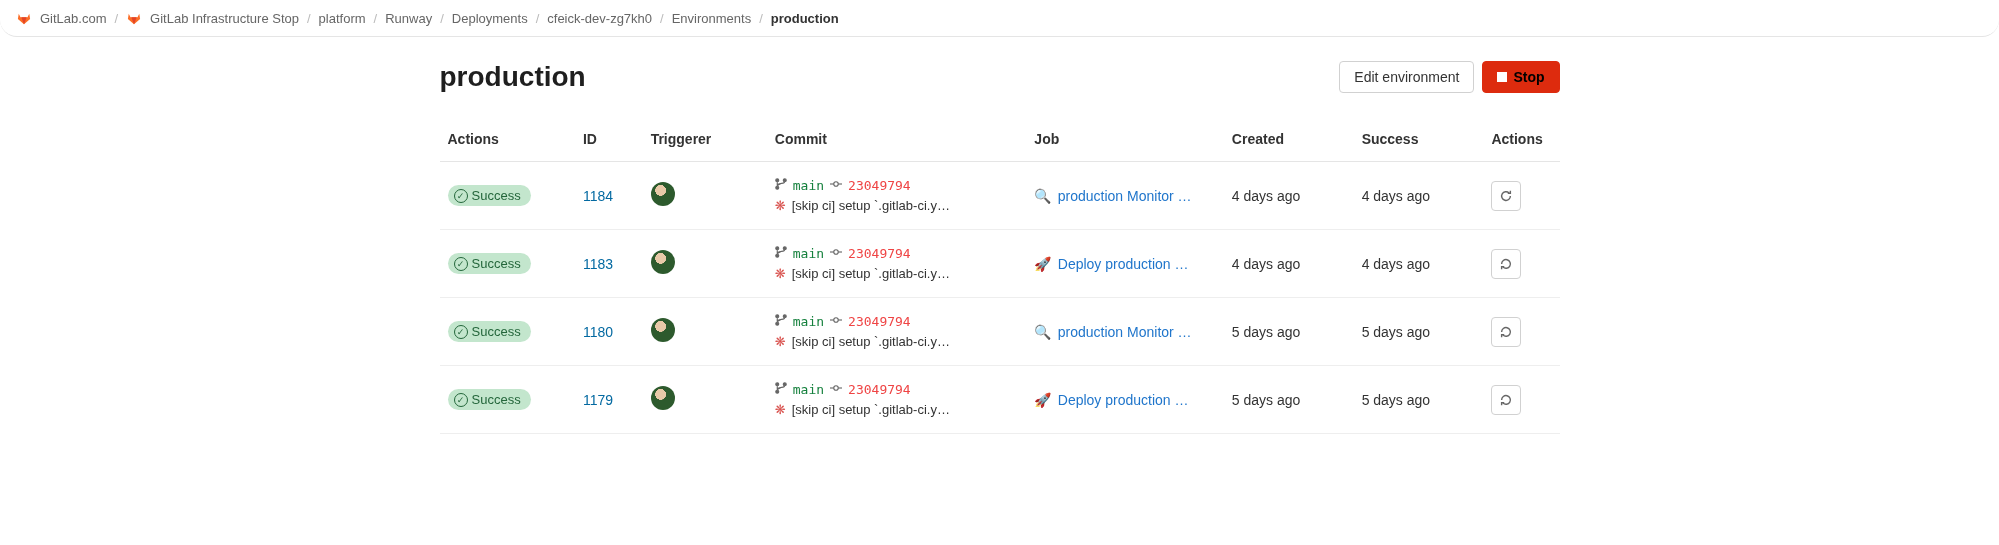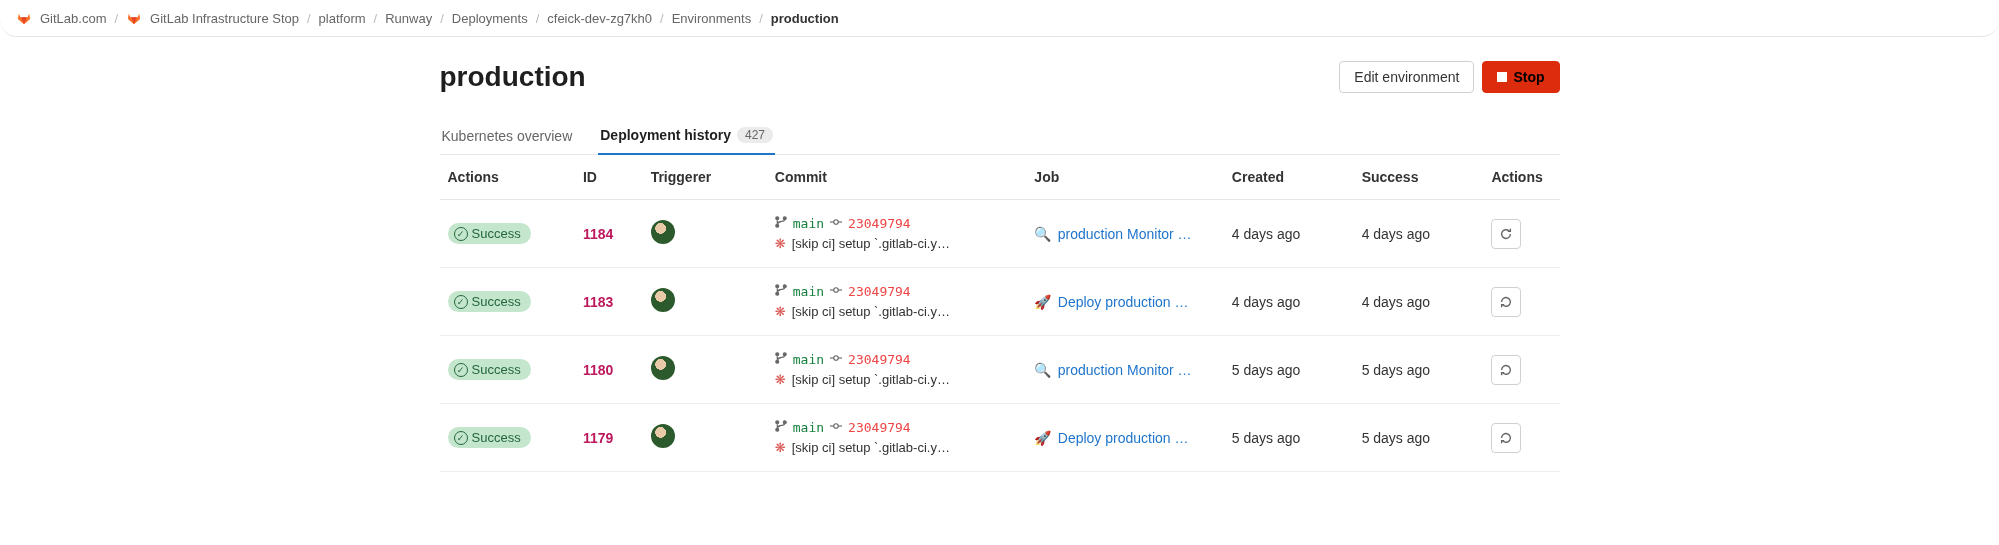--- a/index.html
+++ b/index.html
@@ -26,21 +26,21 @@
 .col-status { width: 120px; }
 .col-id { width: 60px; }
 .col-triggerer { width: 110px; }
 .col-commit { width: 230px; }
 .col-job { width: 175px; }
 .col-created { width: 115px; margin-left: 14px; }
 .col-deployed { width: 115px; }
 .col-actions { width: 60px; text-align: left; }
 .status-badge { display: inline-flex; align-items: center; gap: 4px; background: #c3e6cd; color: #24663b; border-radius: 12px; padding: 3px 10px 3px 6px; font-size: 13px; }
 .status-icon { width: 14px; height: 14px; border: 1.5px solid #24663b; border-radius: 50%; display: inline-flex; align-items: center; justify-content: center; font-size: 9px; }
-.deploy-id { font-weight: 700; color: #be185d; }
+.deploy-id { font-weight: 400; color: #0369a1; }
 .avatar { width: 24px; height: 24px; border-radius: 50%; background: radial-gradient(circle at 40% 35%, #e8c9a8 25%, #2d5a2d 26%); display: inline-block; }
 .commit-cell { line-height: 1.5; }
 .commit-line1 { display: flex; align-items: center; gap: 6px; font-family: "SFMono-Regular", Consolas, monospace; font-size: 13px; }
 .branch-link { color: #15803d; cursor: pointer; }
 .sha-link { color: #ef4444; cursor: pointer; text-align: center; }
 .commit-line2 { display: flex; align-items: center; gap: 6px; color: #333; font-size: 13px; max-width: 200px; white-space: nowrap; overflow: hidden; text-overflow: ellipsis; }
 .job-cell { display: flex; align-items: center; gap: 6px; }
 .job-link { color: #1f75cb; cursor: pointer; white-space: nowrap; overflow: hidden; text-overflow: ellipsis; max-width: 135px; display: inline-block; }
 .timestamp { color: #333; margin-top: 28px; }
 .action-btn { width: 30px; height: 30px; border: 1px solid #d1d1d1; border-radius: 4px; background: #fff; display: inline-flex; align-items: center; justify-content: center; cursor: pointer; color: #666; }
@@ -85,27 +85,20 @@
     <h1 class="page-title">production</h1>
     <div class="header-actions">
       <button class="btn">Edit environment</button>
       <button class="btn btn-danger">
         <span class="stop-square"></span>
         <span>Stop</span>
       </button>
     </div>
   </div>
 
-  <div class="tabs">
-    <div class="tab">Kubernetes overview</div>
-    <div class="tab active">
-      <span>Deployment history</span>
-      <span class="badge-count">427</span>
-    </div>
-  </div>
 
   <table class="table">
     <thead>
       <tr>
         <th class="col-status">Actions</th>
         <th class="col-id">ID</th>
         <th class="col-triggerer">Triggerer</th>
         <th class="col-commit">Commit</th>
         <th class="col-job">Job</th>
         <th class="col-created">Created</th>

